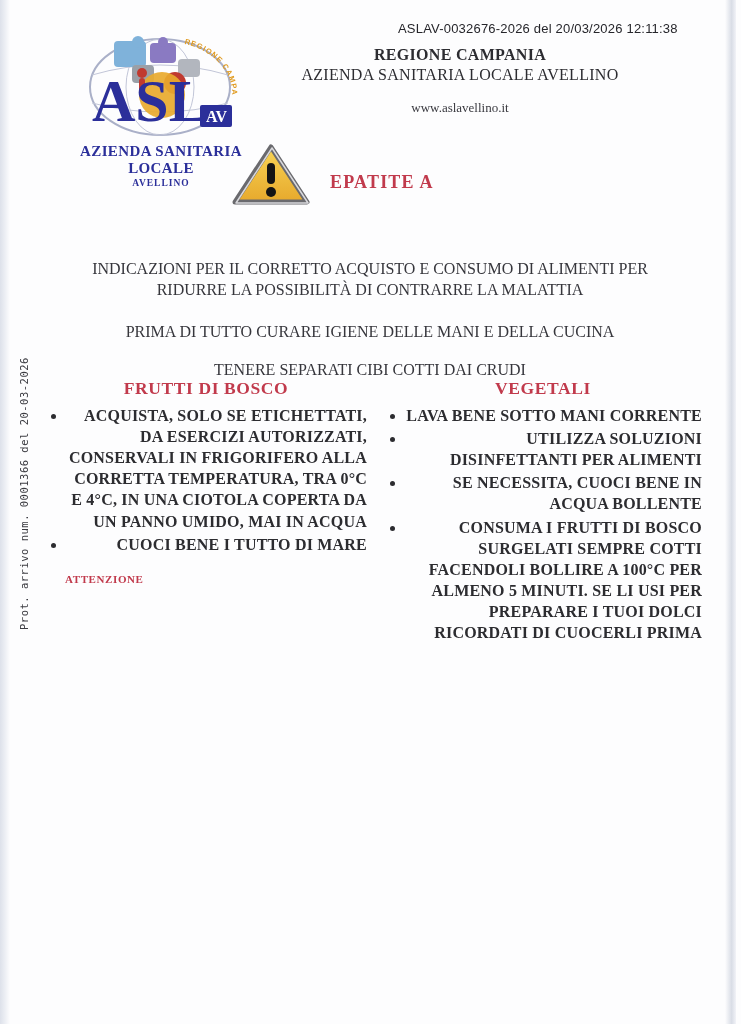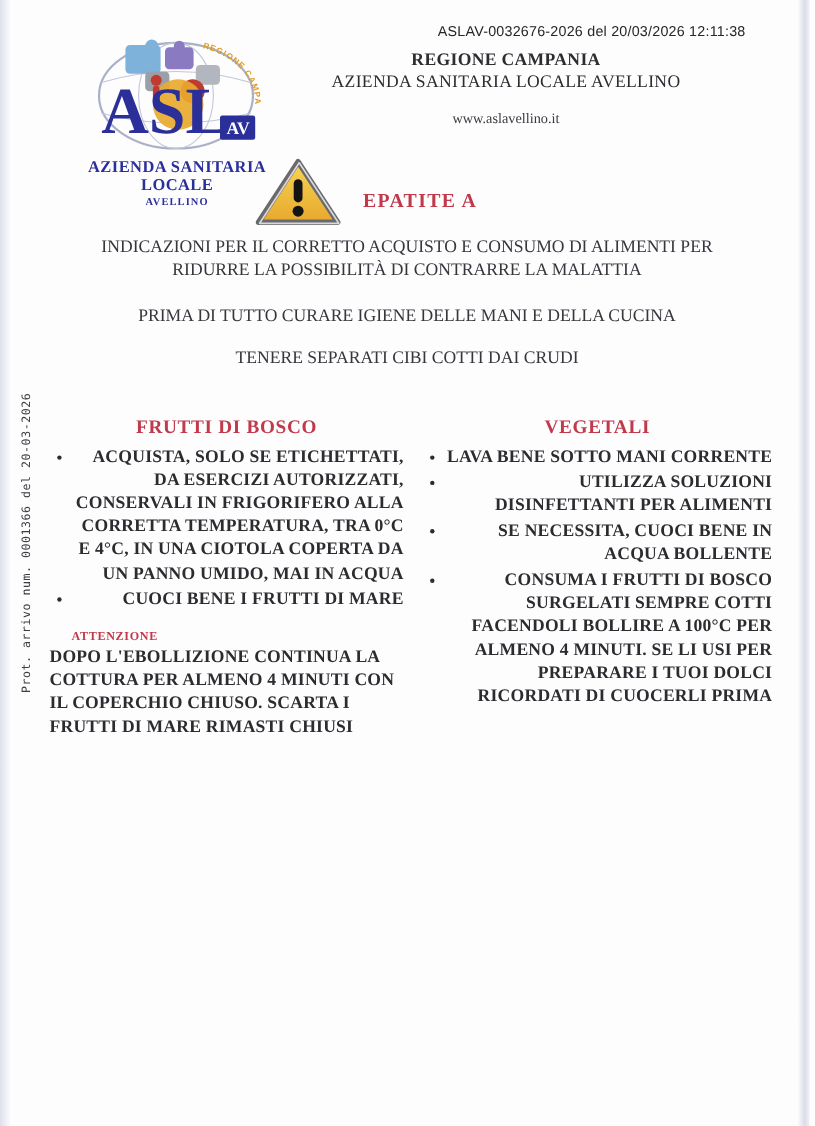--- a/index.html
+++ b/index.html
@@ -30,21 +30,21 @@
   .header .web{font-size:13px;margin-top:16px;color:#3a3a40;}
   .logo-wrap{position:absolute;left:80px;top:33px;width:162px;text-align:center;}
   .logo-caption{color:#2b2f9a;font-weight:700;line-height:1.15;}
   .logo-caption .l1{font-size:15px;letter-spacing:.4px;}
   .logo-caption .l2{font-size:9.5px;letter-spacing:1px;}
   .triangle-wrap{position:absolute;left:229px;top:142px;width:84px;height:66px;}
   .title-epatite{
     position:absolute;left:330px;top:172px;
     font-size:18px;font-weight:700;color:#c13a4c;letter-spacing:1.2px;white-space:nowrap;
   }
-  .intro{position:absolute;left:60px;width:620px;text-align:center;color:#36363c;}
+  .intro{position:absolute;left:60px;width:620px;text-align:center;color:#36363c;margin-top:44px;}
   .intro-1{top:215px;font-size:16px;line-height:1.3;}
   .intro-2{top:279px;font-size:16px;}
   .intro-3{top:317px;font-size:16px;}
   .col{position:absolute;top:378px;}
   .col-left{left:45px;width:322px;}
   .col-right{left:384px;width:318px;}
   .col-heading{
     text-align:center;font-size:17.5px;font-weight:700;color:#c13a4c;
     letter-spacing:.6px;margin:0 0 6px 0;
   }
@@ -141,29 +141,28 @@
 <div class="title-epatite">EPATITE A</div>
 
 <div class="intro intro-1">INDICAZIONI PER IL CORRETTO ACQUISTO E CONSUMO DI ALIMENTI PER RIDURRE LA POSSIBILITÀ DI CONTRARRE LA MALATTIA</div>
 <div class="intro intro-2">PRIMA DI TUTTO CURARE IGIENE DELLE MANI E DELLA CUCINA</div>
 <div class="intro intro-3">TENERE SEPARATI CIBI COTTI DAI CRUDI</div>
 
 <div class="col col-left">
   <div class="col-heading">FRUTTI DI BOSCO</div>
   <ul class="bullets">
     <li>ACQUISTA, SOLO SE ETICHETTATI, DA ESERCIZI AUTORIZZATI, CONSERVALI IN FRIGORIFERO ALLA CORRETTA TEMPERATURA, TRA 0°C E 4°C, IN UNA CIOTOLA COPERTA DA UN PANNO UMIDO, MAI IN ACQUA</li>
-    <li>CUOCI BENE I FRUTTI DI MARE</li>
+    <li>CUOCI BENE I TUTTO DI MARE</li>
   </ul>
   <div class="attn-heading">ATTENZIONE</div>
-  <div class="attn-text">DOPO L'EBOLLIZIONE CONTINUA LA COTTURA PER ALMENO 4 MINUTI CON IL COPERCHIO CHIUSO. SCARTA I FRUTTI DI MARE RIMASTI CHIUSI</div>
 </div>
 
 <div class="col col-right">
   <div class="col-heading">VEGETALI</div>
   <ul class="bullets">
     <li>LAVA BENE SOTTO MANI CORRENTE</li>
     <li>UTILIZZA SOLUZIONI DISINFETTANTI PER ALIMENTI</li>
     <li>SE NECESSITA, CUOCI BENE IN ACQUA BOLLENTE</li>
-    <li>CONSUMA I FRUTTI DI BOSCO SURGELATI SEMPRE COTTI FACENDOLI BOLLIRE A 100°C PER ALMENO 4 MINUTI. SE LI USI PER PREPARARE I TUOI DOLCI RICORDATI DI CUOCERLI PRIMA</li>
+    <li>CONSUMA I FRUTTI DI BOSCO SURGELATI SEMPRE COTTI FACENDOLI BOLLIRE A 100°C PER ALMENO 5 MINUTI. SE LI USI PER PREPARARE I TUOI DOLCI RICORDATI DI CUOCERLI PRIMA</li>
   </ul>
 </div>
 
 <div class="prot-vertical">Prot. arrivo num. 0001366 del 20-03-2026</div>
 
 </body></html>

